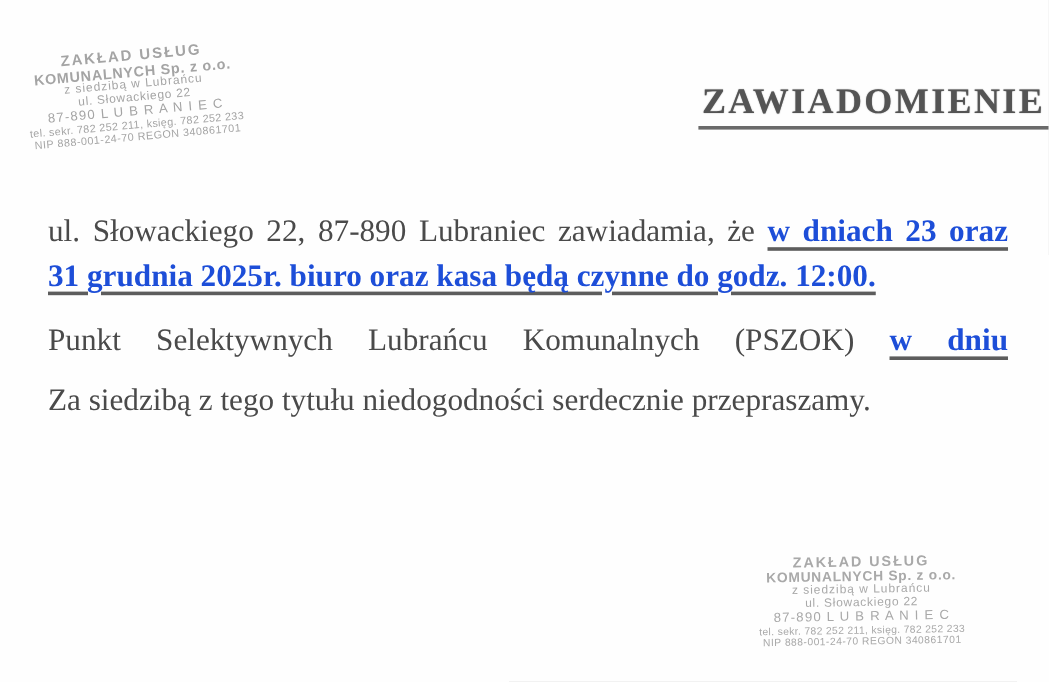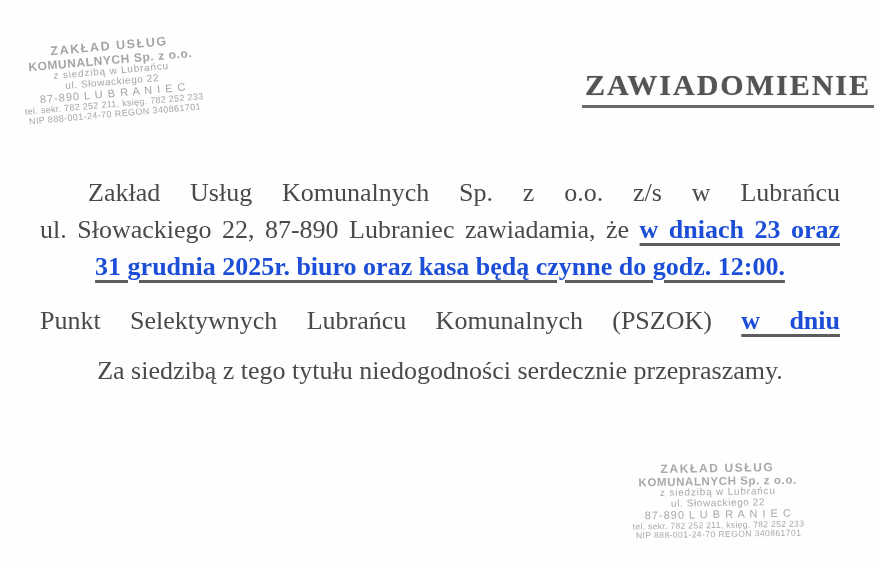--- a/index.html
+++ b/index.html
@@ -75,21 +75,21 @@
     top: 174px;
     left: 40px;
     right: 34px;
     font-size: 26px;
     color: #4a4a4a;
     line-height: 37px;
   }
   .paragraph { margin: 0; }
   .paragraph + .paragraph { margin-top: 17px; }
   .paragraph:nth-child(3) { margin-top: 13px; }
-  .text-line { text-align: center; }
+  .text-line { text-align: left; }
   .text-line.justify {
     text-align: justify;
     text-align-last: justify;
   }
   .text-line.indent { text-indent: 48px; }
   .seg.normal { font-weight: normal; }
   .seg.bold-underline {
     font-weight: bold;
     color: #1d4ed8;
     text-decoration: underline;
@@ -112,21 +112,20 @@
       <div class="stamp-line">tel. sekr. 782 252 211, księg. 782 252 233</div>
       <div class="stamp-line">NIP 888-001-24-70 REGON 340861701</div>
     </div>
 
   <div class="title-row">
     <span class="title">ZAWIADOMIENIE</span>
   </div>
 
   <div class="body-text">
       <div class="paragraph">
-        <div class="text-line justify indent"><span class="seg normal">Zakład Usług Komunalnych Sp. z o.o. z/s w Lubrańcu</span></div>
         <div class="text-line justify"><span class="seg normal">ul. Słowackiego 22, 87-890 Lubraniec zawiadamia, że </span><span class="seg bold-underline">w dniach 23 oraz</span></div>
         <div class="text-line"><span class="seg bold-underline">31 grudnia 2025r. biuro oraz kasa będą czynne do godz. 12:00.</span></div>
       </div>
       <div class="paragraph">
         <div class="text-line justify"><span class="seg normal">Punkt Selektywnych Lubrańcu Komunalnych (PSZOK) </span><span class="seg bold-underline">w dniu</span></div>
       </div>
       <div class="paragraph">
         <div class="text-line"><span class="seg normal">Za siedzibą z tego tytułu niedogodności serdecznie przepraszamy.</span></div>
       </div>
     </div>

